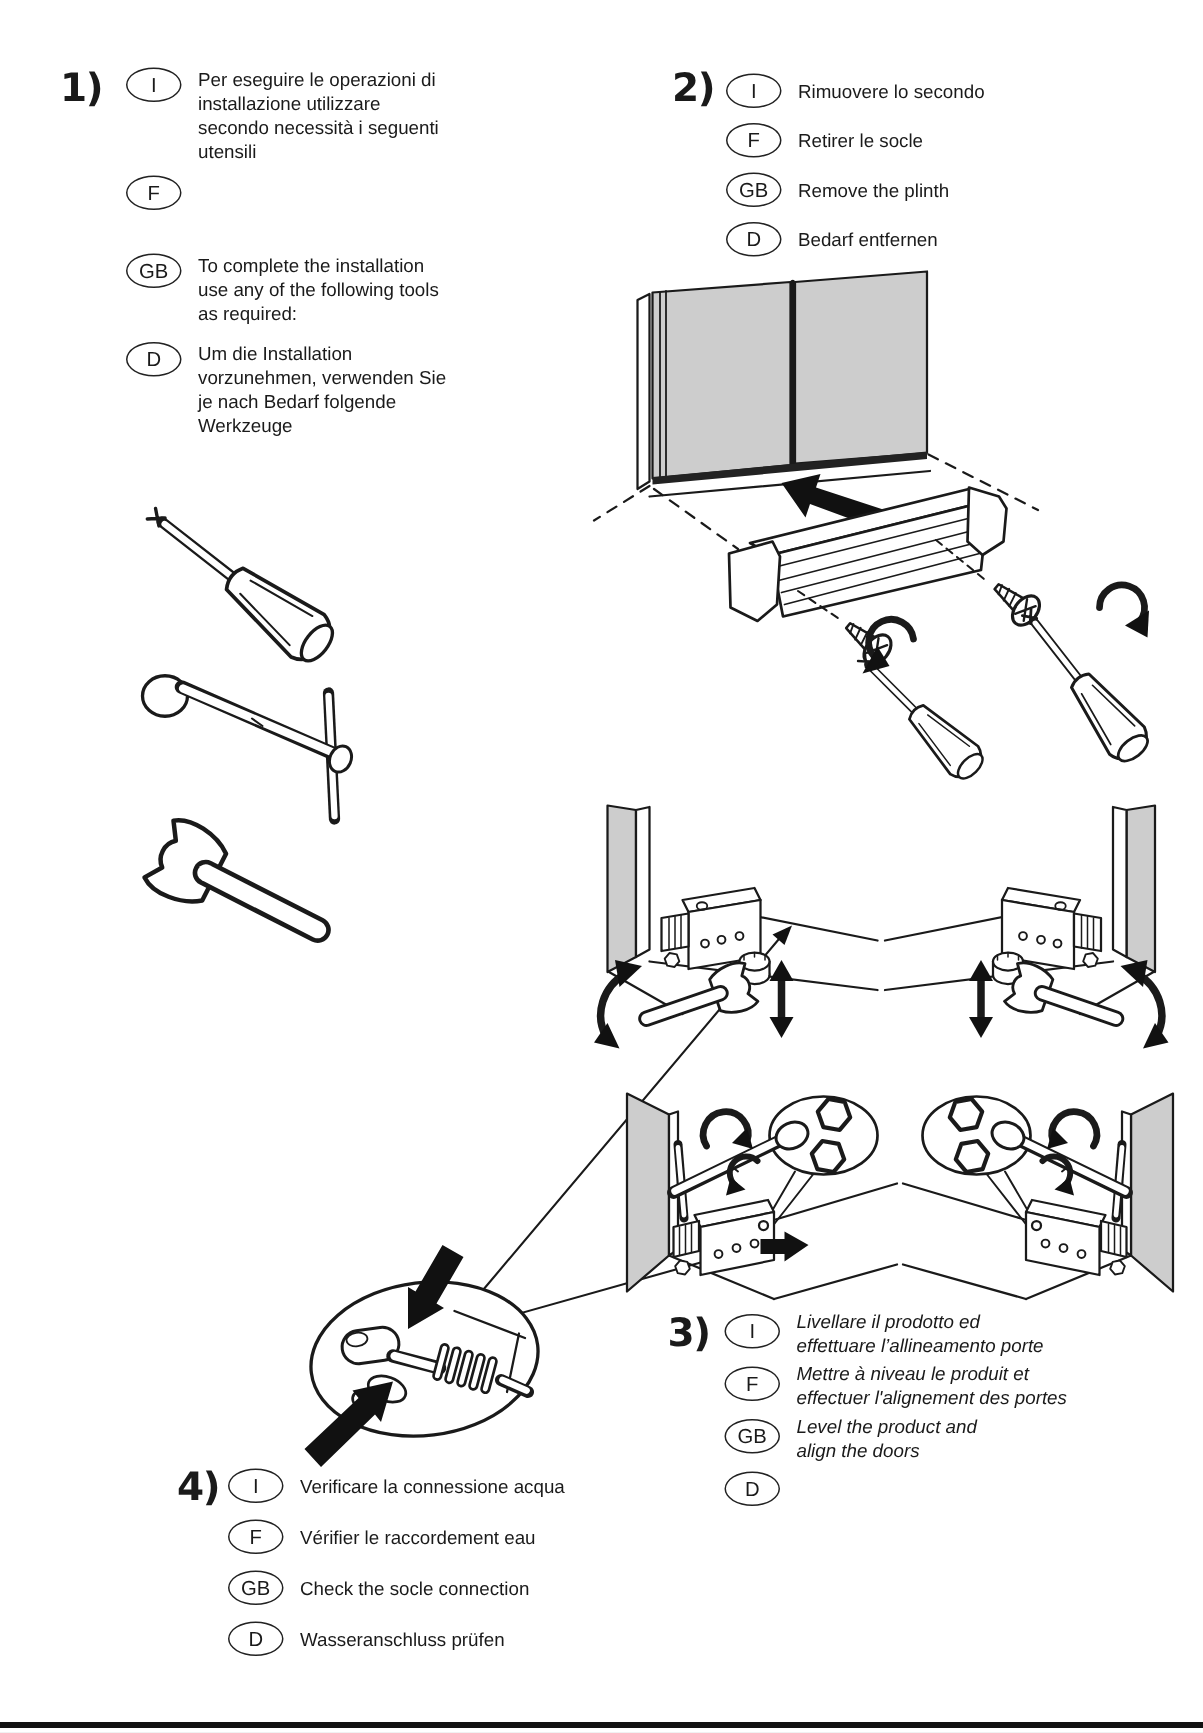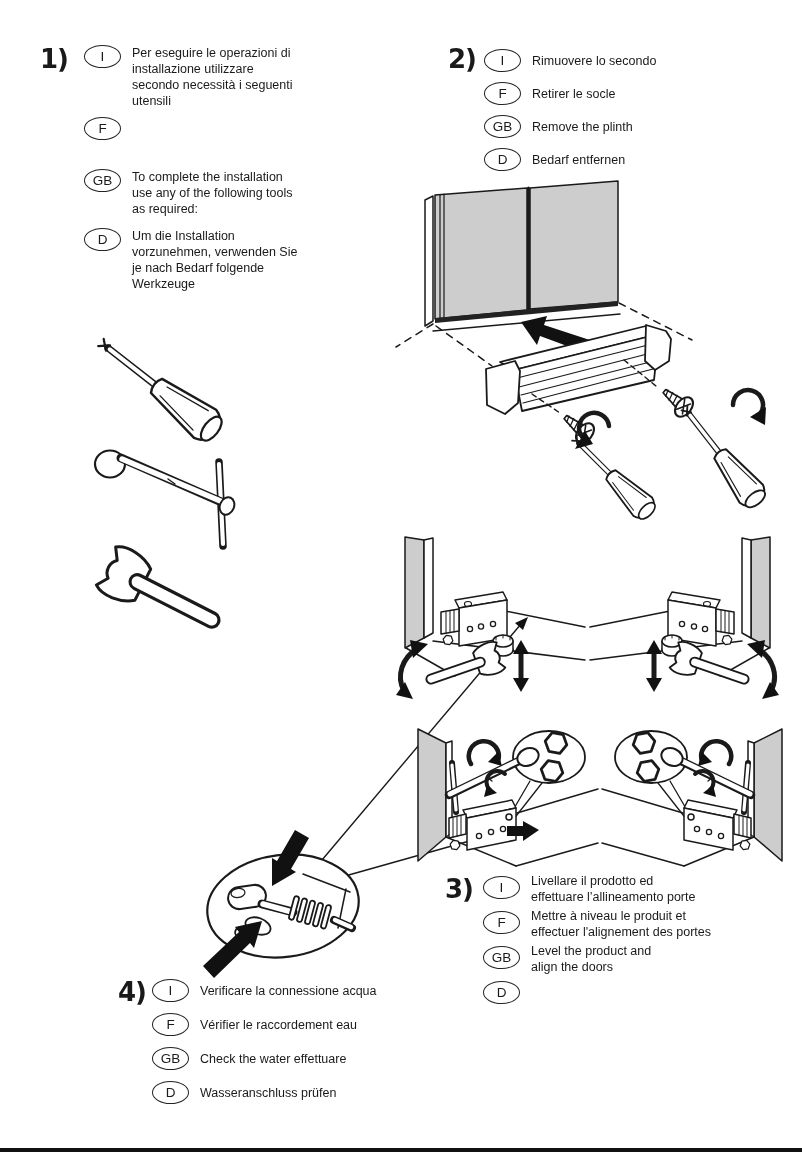--- a/index.html
+++ b/index.html
@@ -10,21 +10,21 @@
   .num{position:absolute;left:0;top:2px;font-size:26px;font-weight:800;
        font-family:"DejaVu Sans",sans-serif;letter-spacing:-1px;}
   .lrow{position:absolute;display:flex;align-items:flex-start;gap:11px;}
   .badge{flex:0 0 auto;width:37px;height:23px;border:1.6px solid #222;border-radius:50%;
          display:flex;align-items:center;justify-content:center;font-size:13.5px;
          background:#fff;box-sizing:border-box;}
   .ltext{font-size:12.5px;line-height:16px;white-space:pre-line;}
   .sec1 .badge{margin-top:0px;}
   .sec2 .badge,.sec4 .badge{margin-top:-4px;}
   .sec3 .badge{margin-top:2px;}
-  .sec3 .ltext{line-height:15.5px;}
+  .sec3 .ltext{line-height:15.5px;font-style:italic;}
   .bottom-rule{position:absolute;left:0;top:1148px;width:802px;height:3.5px;background:#111;}
 </style>
 </head>
 <body>
 
 <div class="page">
 
 <svg width="802" height="1155" viewBox="0 0 802 1155" stroke="#1a1a1a" fill="none" stroke-linecap="round" stroke-linejoin="round">
   <defs>
     <g id="proto-screwdriver">
@@ -293,21 +293,21 @@
   <div class="lrow" style="left:34px;top:8px;">
     <span class="badge">I</span>
     <div class="ltext">Verificare la connessione acqua</div>
   </div>
   <div class="lrow" style="left:34px;top:42px;">
     <span class="badge">F</span>
     <div class="ltext">Vérifier le raccordement eau</div>
   </div>
   <div class="lrow" style="left:34px;top:76px;">
     <span class="badge">GB</span>
-    <div class="ltext">Check the water effettuare</div>
+    <div class="ltext">Check the socle connection</div>
   </div>
   <div class="lrow" style="left:34px;top:110px;">
     <span class="badge">D</span>
     <div class="ltext">Wasseranschluss prüfen</div>
   </div>
 </div>
 
 <div class="bottom-rule"></div>
 
 </div>

